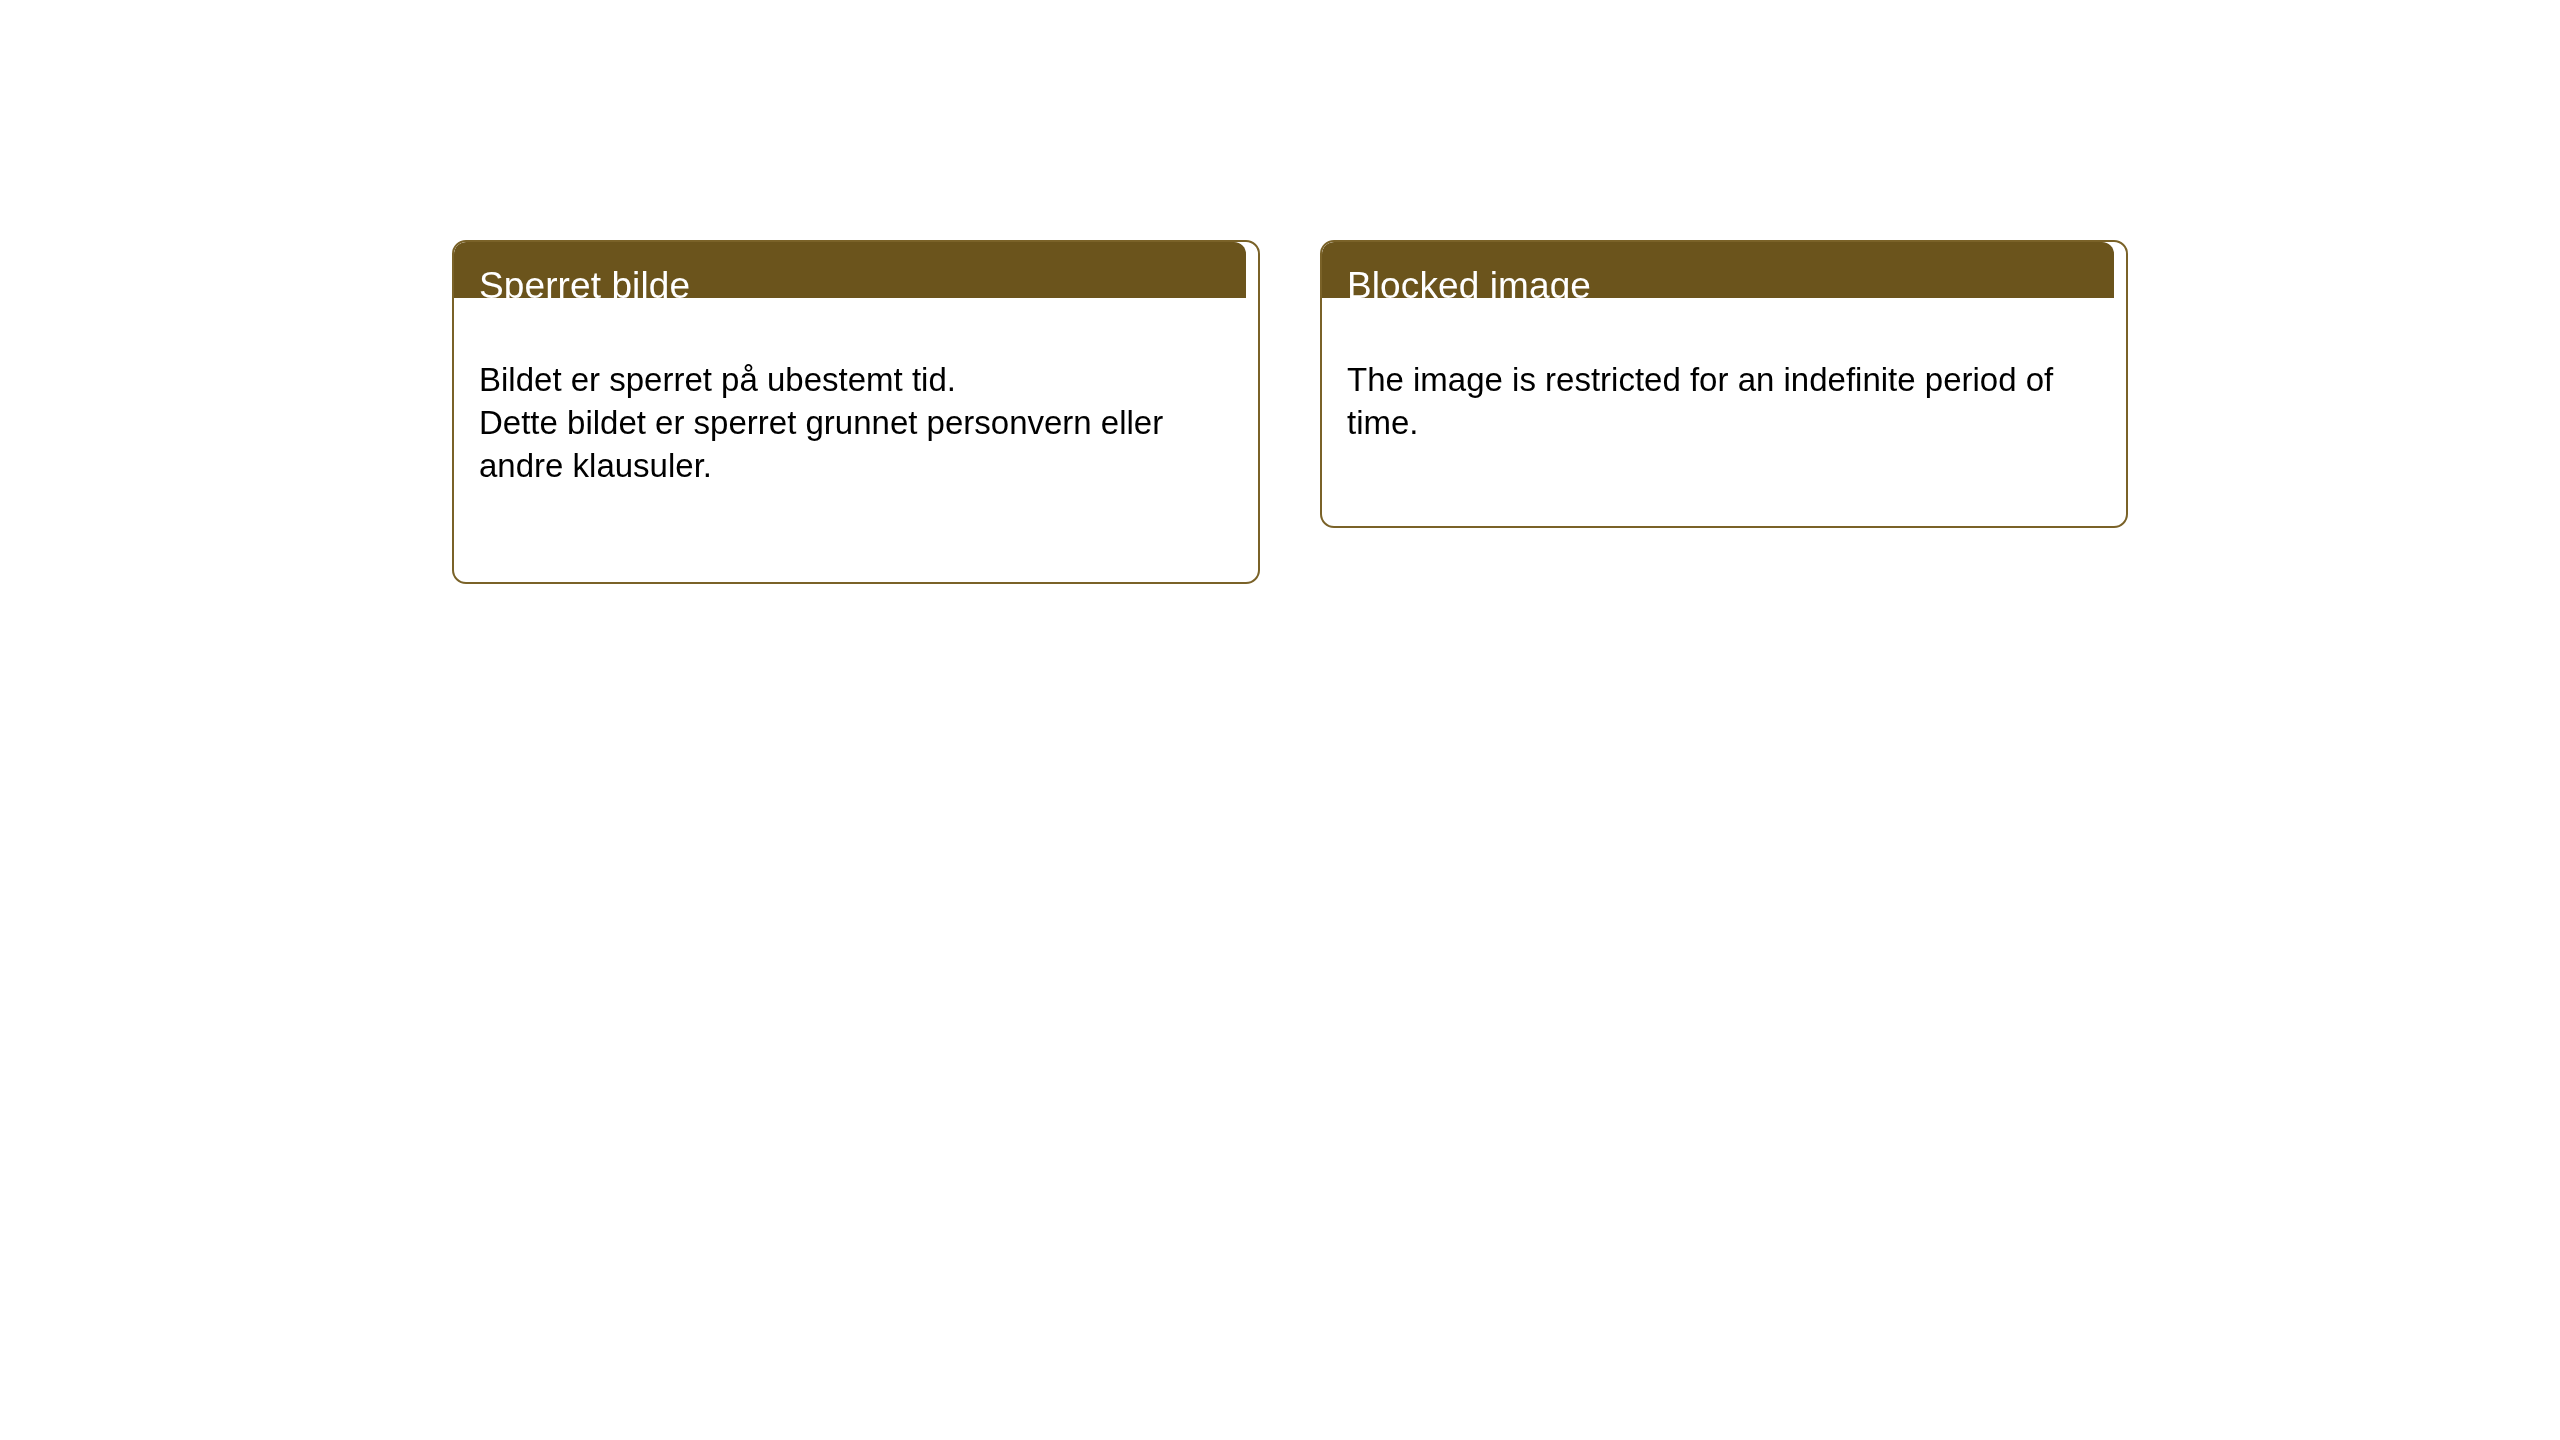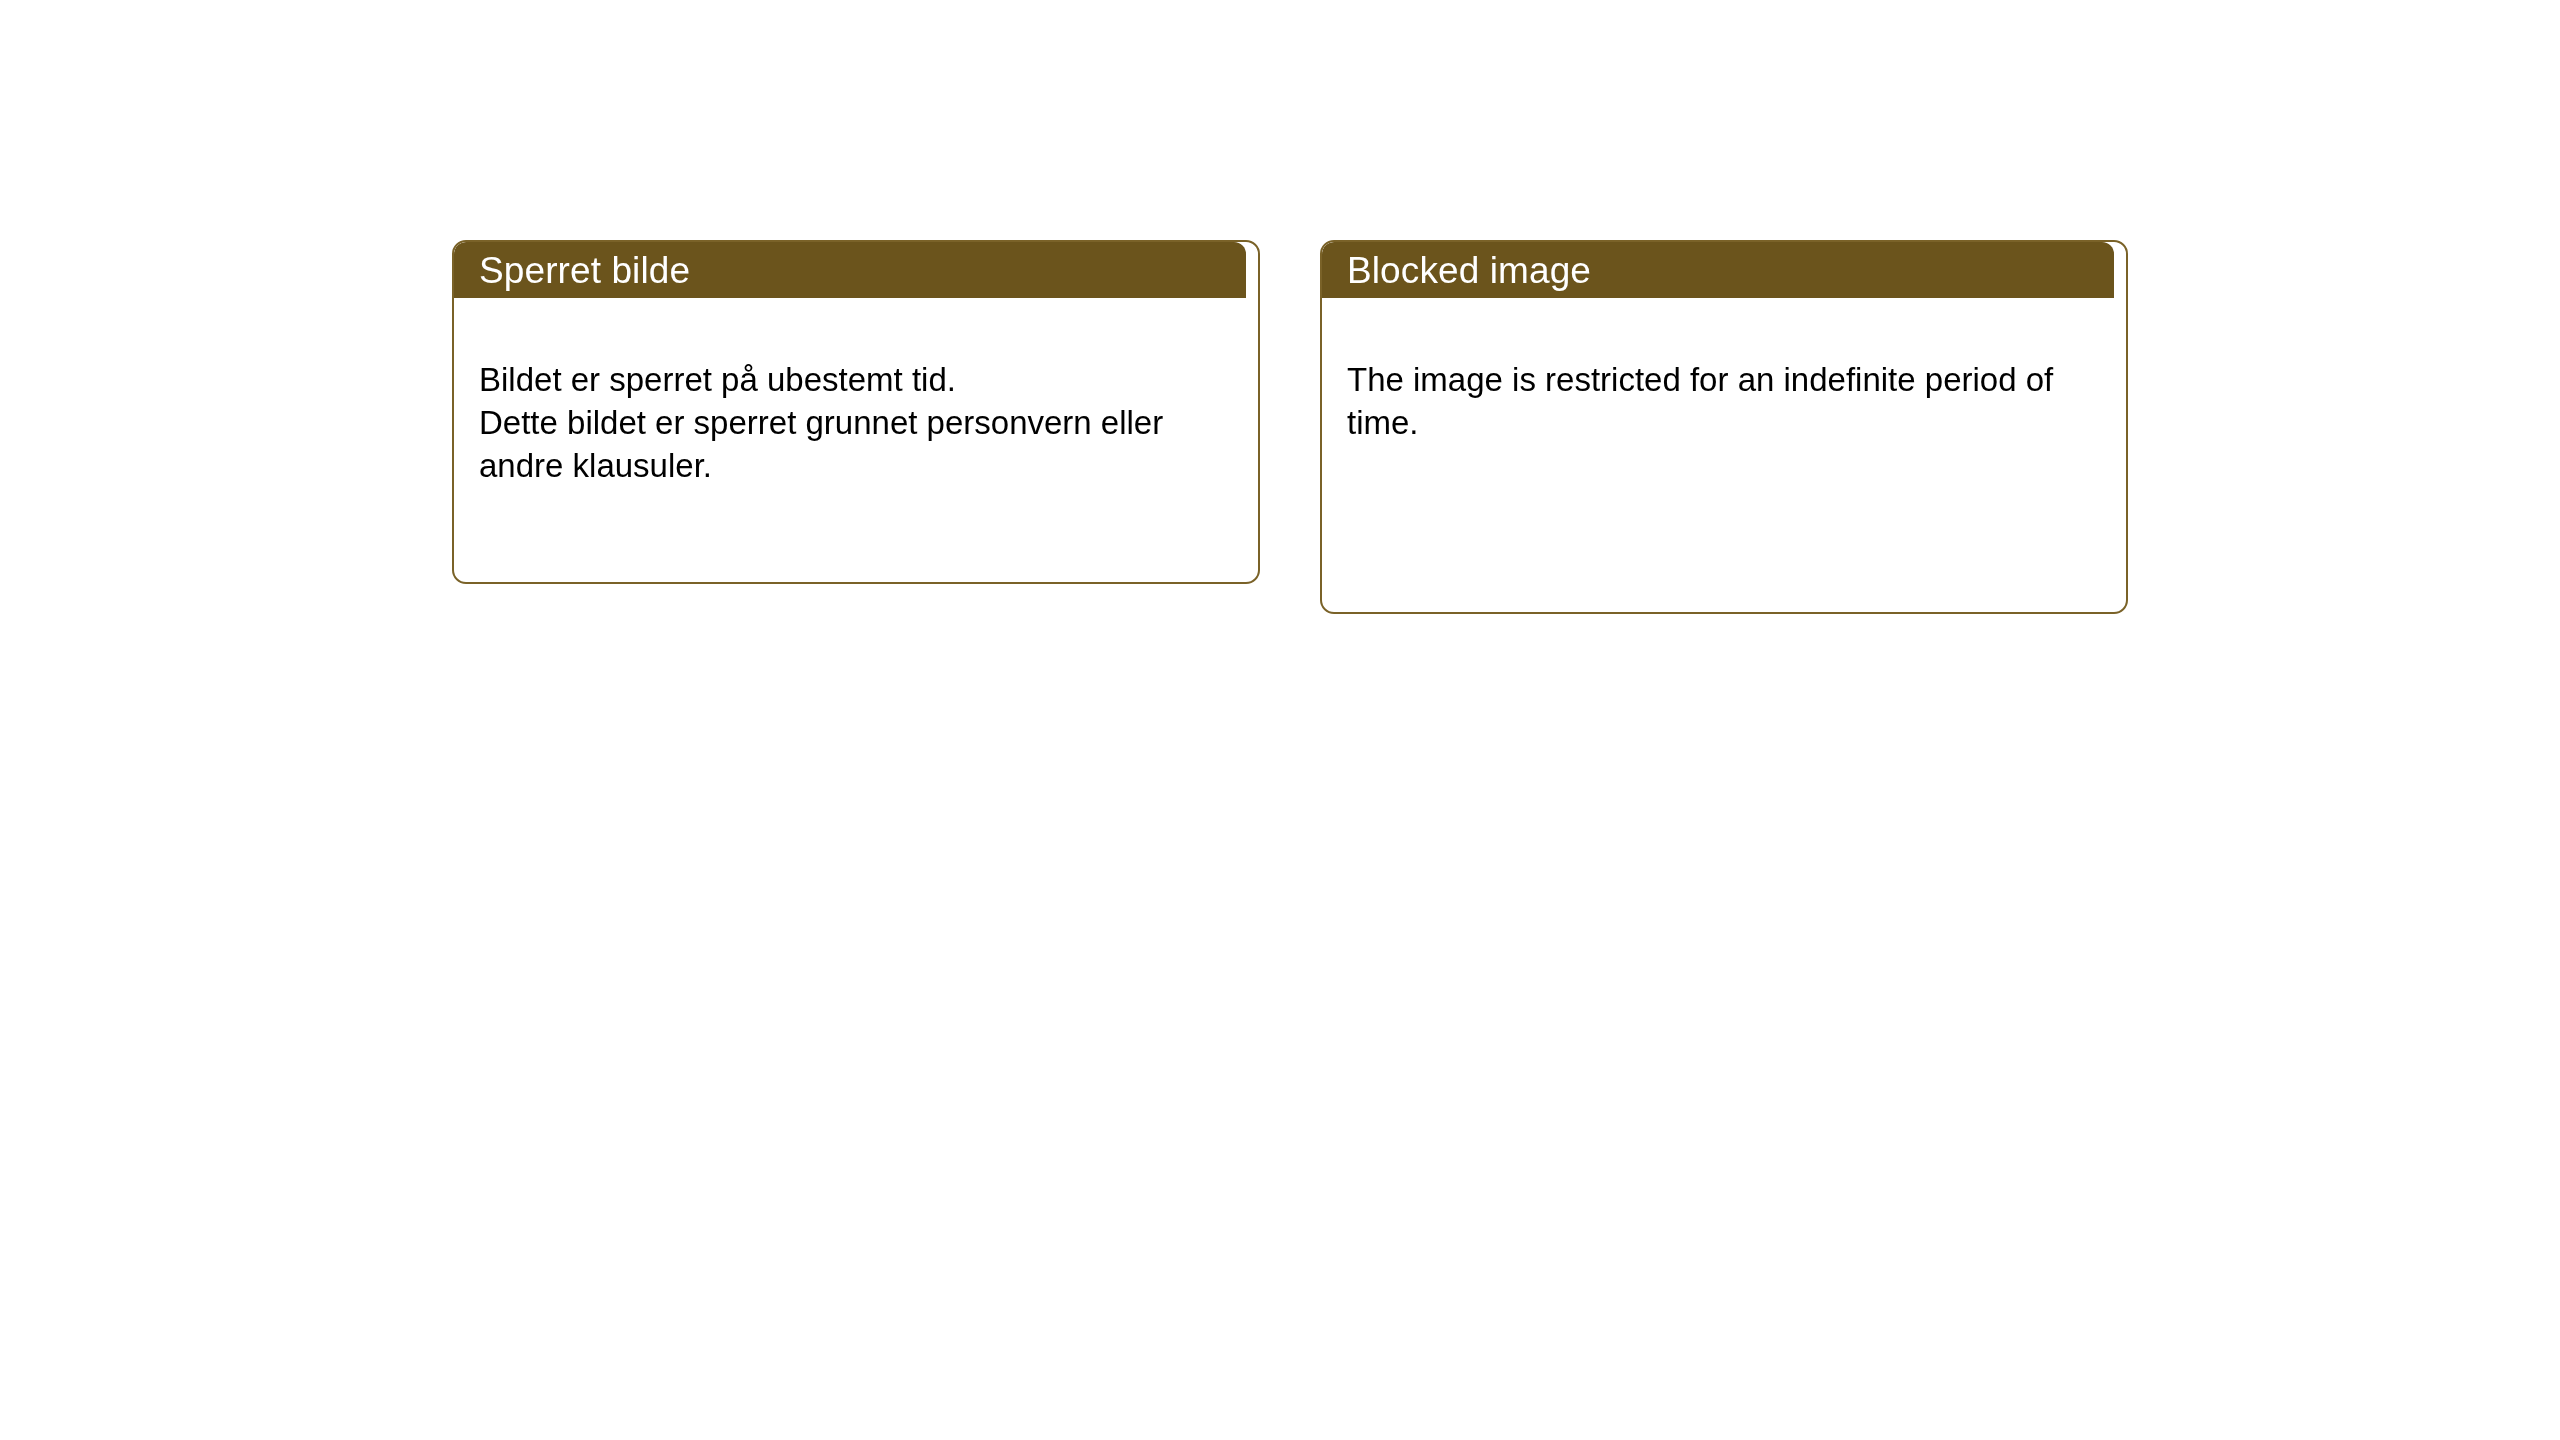--- a/index.html
+++ b/index.html
@@ -36,34 +36,33 @@
     left: 452px;
     top: 240px;
     width: 808px;
     height: 344px;
   }
 
   .notice-panel.panel-en {
     left: 1320px;
     top: 240px;
     width: 808px;
-    height: 374px;
+    height: 288px;
   }
 
   .panel-header {
     position: absolute;
     left: 0;
     top: 0;
     right: 12px;
     height: 56px;
     background: #6b541c;
     border-top-left-radius: 12px;
     border-top-right-radius: 12px;
     display: flex;
-    align-items: center;
   }
 
   .panel-title {
     color: #ffffff;
     font-size: 37px;
     font-weight: 400;
     line-height: 1;
     padding-left: 25px;
     letter-spacing: 0.1px;
     white-space: nowrap;

